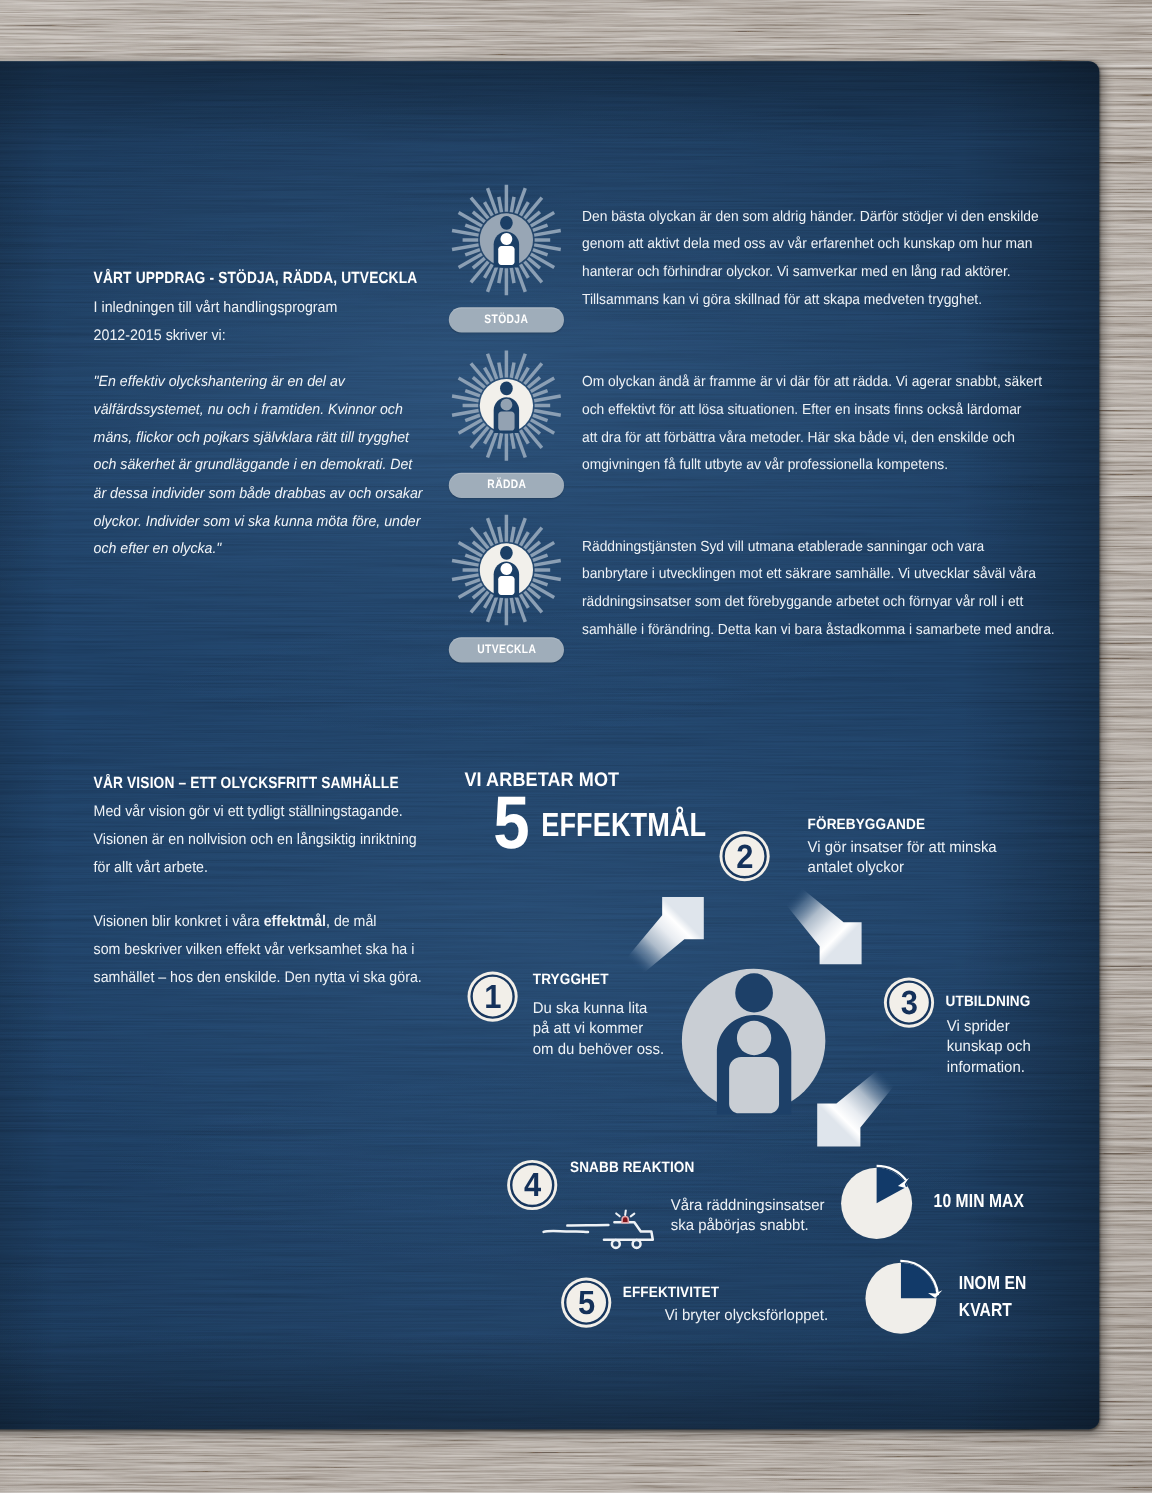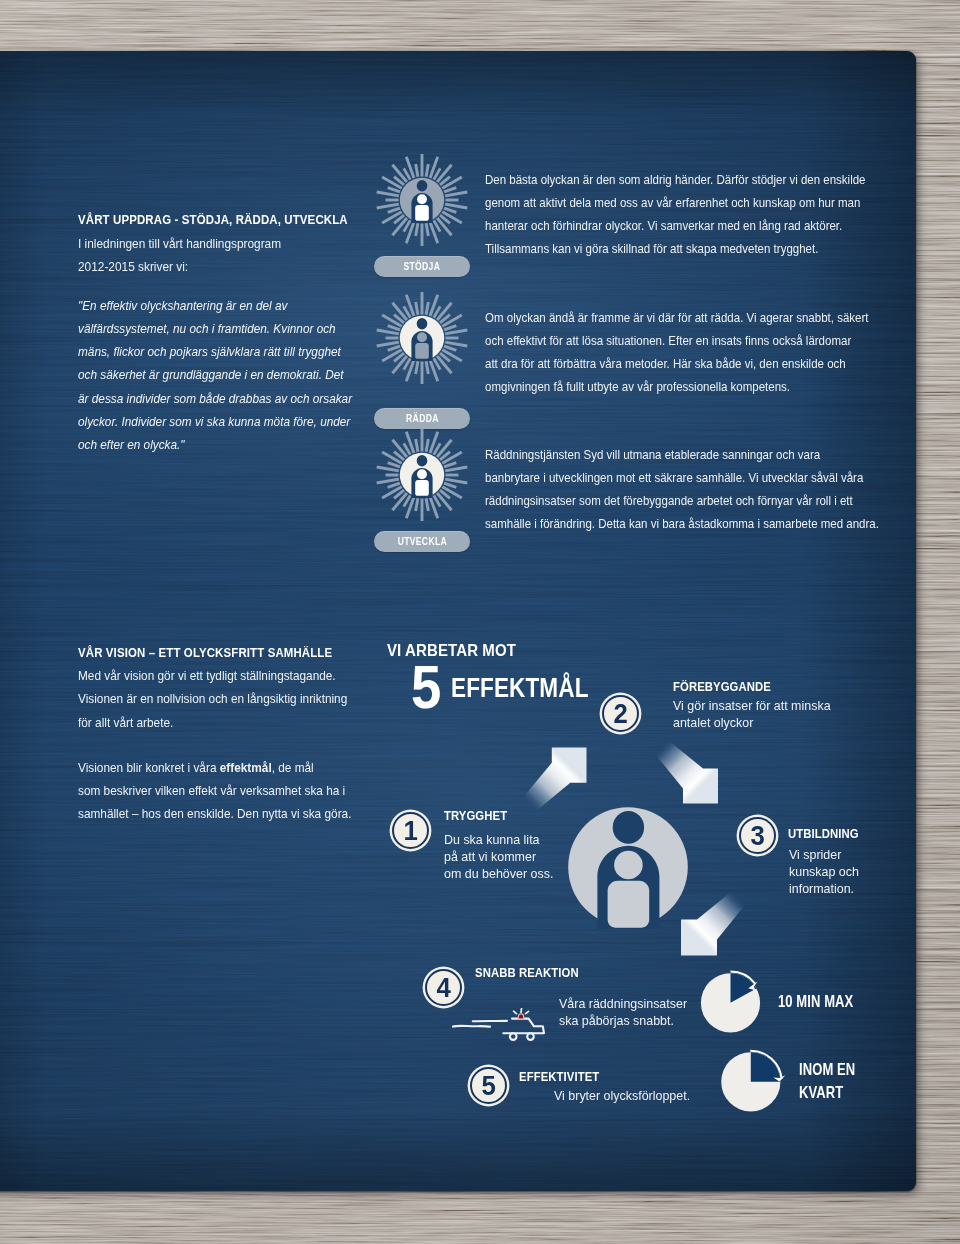--- a/index.html
+++ b/index.html
@@ -46,21 +46,21 @@
       radial-gradient(118% 76% at 48% 50%, rgba(0,0,0,0) 38%, rgba(0,0,0,.22) 100%);}
 
   
   .cnt{position:absolute;inset:0;color:#fff;}
 </style>
 </head>
 <body>
 
 <style>
 
-.mission{position:absolute;left:78px;top:212px;width:340px;}
+.mission{position:absolute;left:78px;top:224px;width:340px;}
 .mission h2{margin:0;font-size:13.5px;font-weight:bold;letter-spacing:.15px;
   color:#fff;white-space:nowrap;transform:scaleX(.849);transform-origin:left top;}
 .mission .intro{margin-top:6px;font-size:12.8px;line-height:22.8px;color:#eef2f6;
   white-space:nowrap;transform:scaleX(.927);transform-origin:left top;}
 .mission .quote{margin-top:16px;font-size:12.4px;line-height:23.3px;font-style:italic;color:#f2f5f8;
   white-space:nowrap;transform:scaleX(.952);transform-origin:left top;}
 
 
 .pillar{position:absolute;}
 .pillar .sun{position:absolute;left:-11px;top:-13px;width:96px;height:96px;}
@@ -277,21 +277,21 @@
               <line x1="39.96" y1="25.92" x2="32.27" y2="4.77"></line>
               <line x1="43.92" y1="24.86" x2="41.66" y2="12.05"></line>
             </g>
             <circle cx="48" cy="48" r="22.2" fill="#f2f0eb"></circle>
             <ellipse cx="48" cy="33.7" rx="5.3" ry="5.7" fill="#1b3f66"></ellipse>
             <path fill="#1b3f66" d="M48 41.0c-5.6 0-10.6 5-10.6 10.6v19.3h21.2V51.6c0-5.6-5-10.6-10.6-10.6z"></path>
             <circle cx="48" cy="47.2" r="4.95" fill="#93a2b2"></circle>
             <path fill="#93a2b2" d="M44.0 52.9c-1.6 0-2.8 1.3-2.8 2.8v10.7c0 1.3 1.1 2.4 2.4 2.4h8.8c1.3 0 2.4-1.1 2.4-2.4V55.7c0-1.6-1.3-2.8-2.8-2.8z"></path>
           </svg>
       </div>
-      <div class="pill" style="left:-11px;top:105px">
+      <div class="pill" style="left:-11px;top:91px">
         <span>RÄDDA</span>
       </div>
       <div class="body">
         <div>Om olyckan ändå är framme är vi där för att rädda. Vi agerar snabbt, säkert</div>
         <div>och effektivt för att lösa situationen. Efter en insats finns också lärdomar</div>
         <div>att dra för att förbättra våra metoder. Här ska både vi, den enskilde och</div>
         <div>omgivningen få fullt utbyte av vår professionella kompetens.</div>
       </div>
     </div>
 

